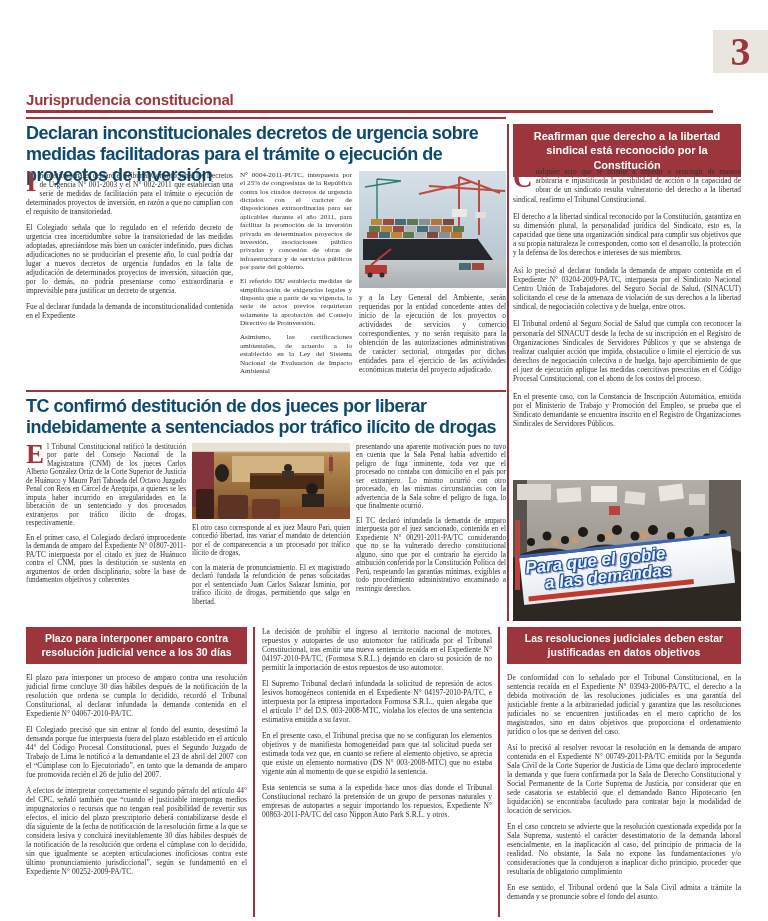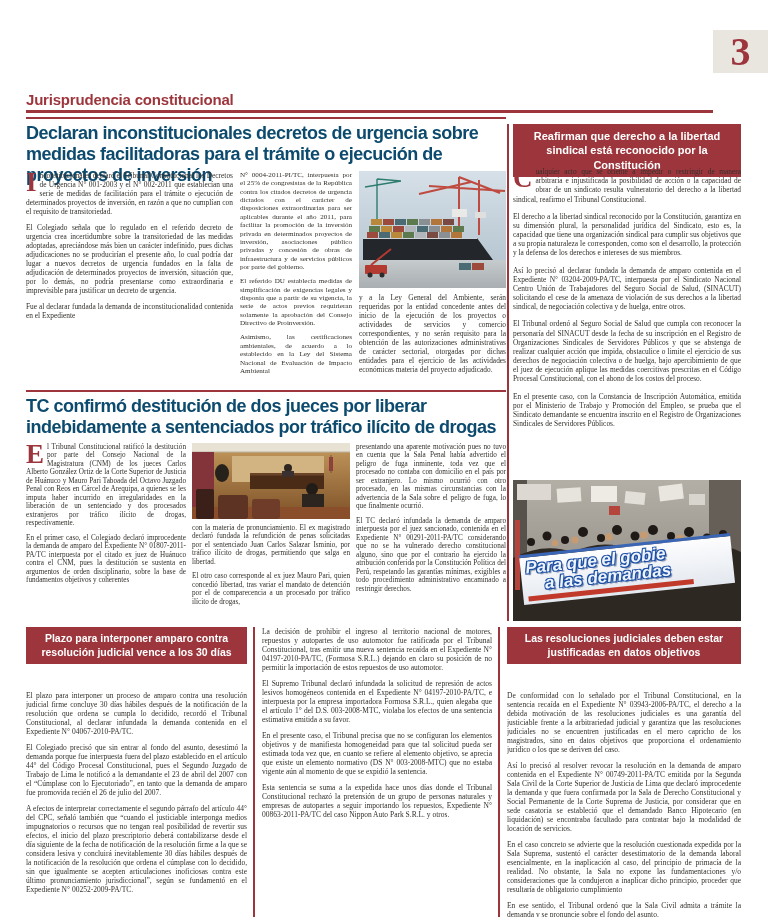--- a/index.html
+++ b/index.html
@@ -53,21 +53,21 @@
   .banner .bl{font-family:"Liberation Sans",sans-serif;font-weight:900;font-style:italic;
           font-size:17px;line-height:1.02;color:#eef4fd;white-space:nowrap;
           text-shadow:-1px -1px 0 #1d4fa3,1px -1px 0 #1d4fa3,-1px 1px 0 #1d4fa3,1px 1px 0 #1d4fa3,2px 2px 1px rgba(20,50,110,.55);}
   .banner .bl2{margin-left:18px;}
   .banner .red-strip{margin-top:2px;width:82%;height:5px;background:#c0392b;}
   
   .bcol{position:absolute;top:627px;height:290px;overflow:hidden;}
   .b1{left:26px;width:221px;} .b2{left:262px;width:230px;} .b3{left:507px;width:234px;}
   .bhead{background:var(--accent);color:#fff;text-align:center;font-family:"Liberation Sans",sans-serif;
          font-weight:bold;font-size:10.5px;line-height:1.3;padding:5px 8px;box-sizing:border-box;
-         min-height:36px;display:flex;align-items:center;justify-content:center;margin-bottom:27px;}
+         min-height:36px;display:flex;align-items:center;justify-content:center;margin-bottom:9px;}
   .bcol p.para{font-size:7.5px;line-height:1.2;margin-bottom:7px;}
   .vrule-b{position:absolute;top:627px;width:2px;height:290px;background:var(--accent);}
   .vb1{left:253px;} .vb2{left:498px;}
 </style>
 </head>
 <body>
 
 <div class="page">
 
   <div class="numbox">
@@ -241,22 +241,22 @@
           <line x1="139" y1="12" x2="139" y2="30" stroke="#6b5a3a" stroke-width="1"></line>
           <ellipse cx="30" cy="30" rx="7" ry="9" fill="#27211c"></ellipse>
           <circle cx="120" cy="46" r="6" fill="#221c18"></circle>
           <rect x="110" y="51" width="22" height="25" fill="#2c241e"></rect>
           <rect x="0" y="64" width="158" height="12" fill="#8a4f2a"></rect>
           <rect x="26" y="52" width="30" height="24" rx="3" fill="#5d3323"></rect>
           <rect x="60" y="56" width="28" height="20" rx="3" fill="#6e3c28"></rect>
           <rect x="4" y="46" width="18" height="30" rx="2" fill="#3a2018"></rect>
         </svg>
       </div>
+      <p class="para">El otro caso corresponde al ex juez Mauro Pari, quien concedió libertad, tras variar el mandato de detención por el de comparecencia a un procesado por tráfico ilícito de drogas,</p>
       <p class="para">con la materia de pronunciamiento. El ex magistrado declaró fundada la refundición de penas solicitadas por el sentenciado Juan Carlos Salazar Isminio, por tráfico ilícito de drogas, permitiendo que salga en libertad.</p>
-      <p class="para">El otro caso corresponde al ex juez Mauro Pari, quien concedió libertad, tras variar el mandato de detención por el de comparecencia a un procesado por tráfico ilícito de drogas,</p>
     </div>
     <div class="colF">
       <p class="para">presentando una aparente motivación pues no tuvo en cuenta que la Sala Penal había advertido el peligro de fuga inminente, toda vez que el procesado no contaba con domicilio en el país por ser extranjero. Lo mismo ocurrió con otro procesado, en las mismas circunstancias con la advertencia de la Sala sobre el peligro de fuga, lo que finalmente ocurrió.</p>
       <p class="para">El TC declaró infundada la demanda de amparo interpuesta por el juez sancionado, contenida en el Expediente N° 00291-2011-PA/TC considerando que no se ha vulnerado derecho constitucional alguno, sino que por el contrario ha ejercido la atribución conferida por la Constitución Política del Perú, respetando las garantías mínimas, exigibles a todo procedimiento administrativo encaminado a restringir derechos.</p>
     </div>
   </div>
 
   <div class="vrule-b vb1"></div>
   <div class="vrule-b vb2"></div>
 

